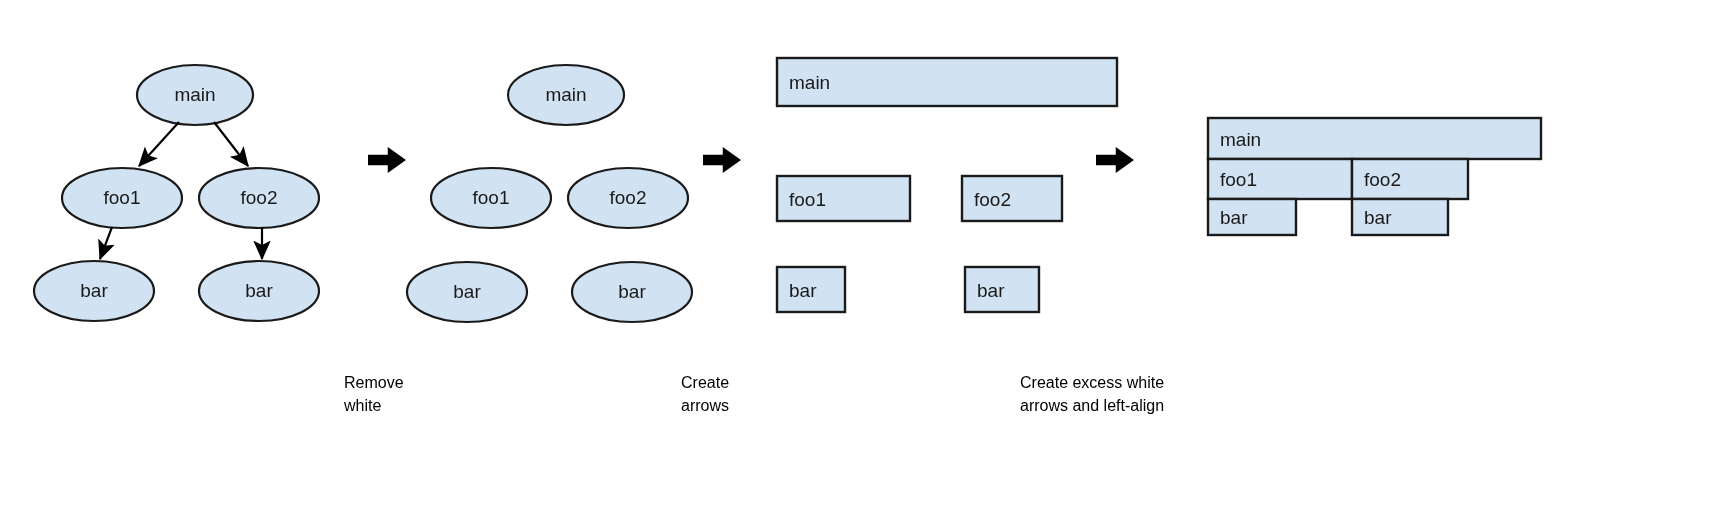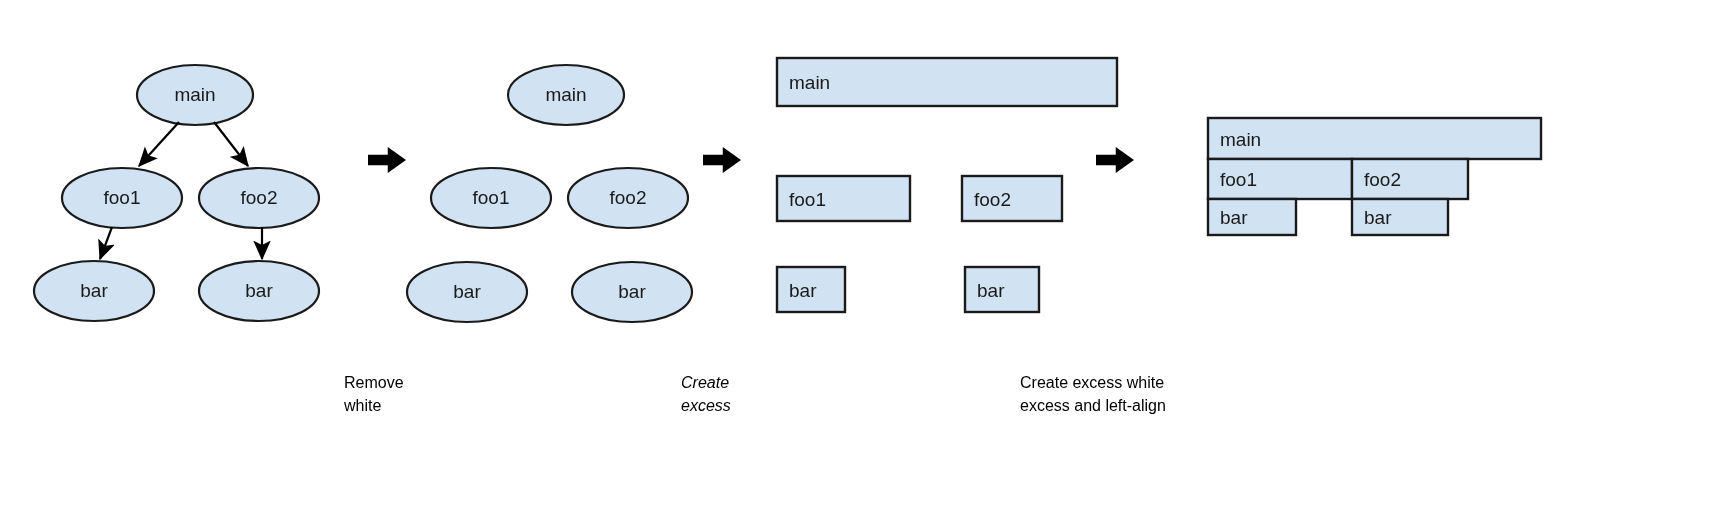--- a/index.html
+++ b/index.html
@@ -115,17 +115,17 @@
       <div class="box-label" style="left: 777px; top: 189.5px;">foo1</div>
       <div class="box-label" style="left: 962px; top: 189.5px;">foo2</div>
       <div class="box-label" style="left: 777px; top: 280.5px;">bar</div>
       <div class="box-label" style="left: 965px; top: 280.5px;">bar</div>
       <div class="box-label" style="left: 1208px; top: 129.5px;">main</div>
       <div class="box-label" style="left: 1208px; top: 170px;">foo1</div>
       <div class="box-label" style="left: 1352px; top: 170px;">foo2</div>
       <div class="box-label" style="left: 1208px; top: 208px;">bar</div>
       <div class="box-label" style="left: 1352px; top: 208px;">bar</div>
       <div class="caption" style="left: 332px; top: 371px;"><div>Remove</div><div>white</div></div>
-      <div class="caption" style="left: 669px; top: 371px; font-style: italic;"><div>Create</div><div>excess</div></div>
-      <div class="caption" style="left: 1008px; top: 371px;"><div>Create excess white</div><div>excess and left-align</div></div>
+      <div class="caption" style="left: 669px; top: 371px;"><div>Create</div><div>arrows</div></div>
+      <div class="caption" style="left: 1008px; top: 371px;"><div>Create excess white</div><div>arrows and left-align</div></div>
     </div>
 
 </div>
 
 </body></html>

